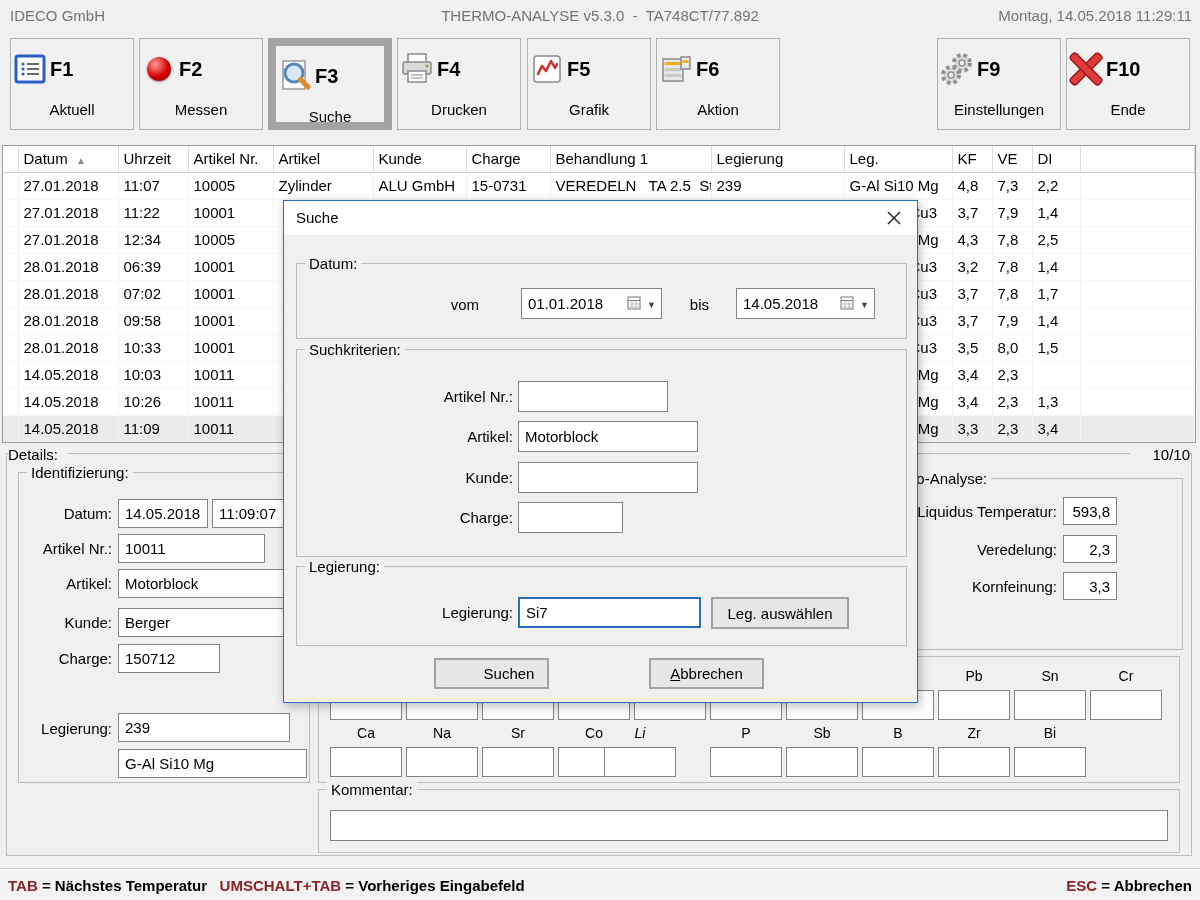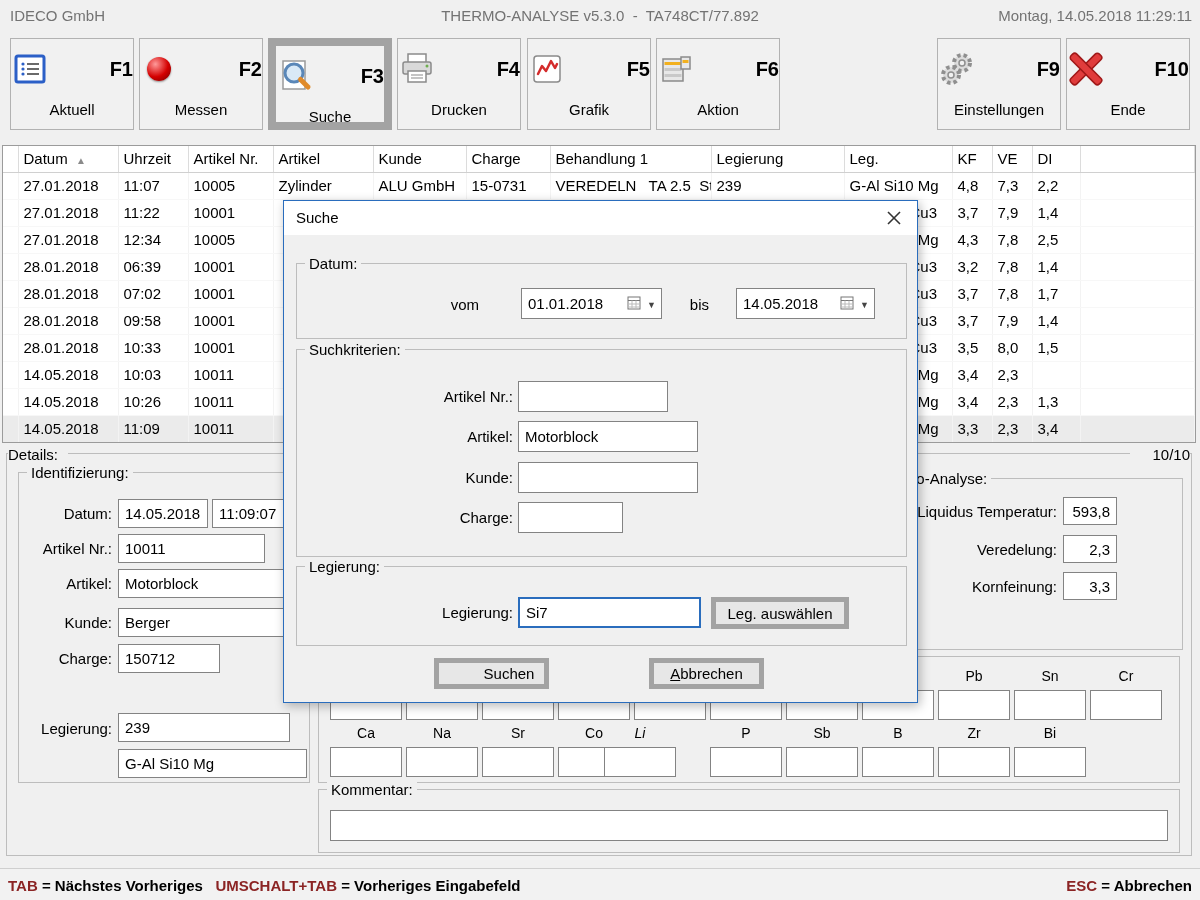--- a/index.html
+++ b/index.html
@@ -10,21 +10,21 @@
   
   #titlebar { position:absolute; top:0; left:0; width:1200px; height:30px; }
   .hdr-txt { position:absolute; top:7px; color:#737373; white-space:pre; }
   #hdr-company { left:10px; }
   #hdr-title { left:0; width:1200px; text-align:center; }
   #hdr-datetime { right:8px; }
 
   
   .tb-btn { position:absolute; top:38px; width:124px; height:92px; background:#f1f1f1; border:1px solid #b2b2b2; cursor:default; }
   .tb-btn.active { border:8px solid #a3a3a3; }
-  .tb-top { display:flex; align-items:center; justify-content:space-between; gap:17px; height:60px; }
+  .tb-top { display:flex; align-items:center; justify-content:flex-start; gap:1px; height:60px; }
   .tb-fkey { font-weight:bold; font-size:20px; }
   .tb-label { text-align:center; font-size:15px; margin-top:2px; }
   .tb-icon { width:38px; height:38px; display:flex; align-items:center; justify-content:center; }
   .rec-dot { width:24px; height:24px; border-radius:50%; background:radial-gradient(circle at 35% 30%, #ff9a9a, #d40000 55%, #700000 100%); box-shadow:0 1px 2px rgba(0,0,0,.4); }
 
   
   #table-wrap { position:absolute; left:2px; top:145px; width:1194px; height:298px; background:#fff; border:1px solid #9b9b9b; overflow:hidden; }
   table { border-collapse:collapse; table-layout:fixed; width:1192px; }
   th { text-align:left; font-weight:normal; height:26px; padding:0 5px; border-right:1px solid #dcdcdc; border-bottom:1px solid #d0d0d0; white-space:pre; overflow:hidden; }
   td { height:27px; padding:0 5px; border-right:1px solid #f3f3f3; border-bottom:1px solid #f7f7f7; white-space:pre; overflow:hidden; }
@@ -43,21 +43,21 @@
   
   #dialog { position:absolute; left:283px; top:200px; width:635px; height:503px; background:#f0f0f0; border:1px solid #2a6dbd; box-shadow:2px 3px 10px rgba(0,0,0,.28); z-index:10; }
   #dlg-title { position:relative; height:34px; background:#fff; }
   #dlg-title-text { position:absolute; left:12px; top:8px; }
   #dlg-close { position:absolute; right:14px; top:8px; width:18px; height:18px; cursor:pointer; }
   .dlg-gb { position:absolute; border:1px solid #bdbdbd; }
   .datefield { position:absolute; height:31px; background:#fff; border:1px solid #838383; }
   .datefield input { position:absolute; left:6px; top:2px; width:84px; height:25px; border:none; outline:none; font:inherit; background:transparent; }
   .df-icons { position:absolute; right:5px; top:7px; display:flex; align-items:center; gap:6px; }
   .dd-arrow { font-size:9px; color:#444; }
-  .btn { position:absolute; background:#e7e7e7; border:5px solid #a3a3a3; font-family:inherit; font-size:15px; text-align:center; cursor:pointer; }
+  .btn { position:absolute; background:#e7e7e7; border:2px solid #a3a3a3; font-family:inherit; font-size:15px; text-align:center; cursor:pointer; }
   #leg-input { border:2px solid #2a6dbd; }
 
   
   .el-cell { position:absolute; width:72px; }
   .el-label { text-align:center; font-size:14px; height:16px; }
   .el-box { margin-top:6px; height:30px; background:#fff; border:1px solid #838383; }
 
   
   #statusbar { position:absolute; left:0; top:868px; width:1200px; height:32px; background:#f2f2f2; border-top:1px solid #cfcfcf; font-weight:bold; }
   .sb-key { color:#8b2424; }
@@ -619,17 +619,17 @@
     </div>
     <div class="flabel" style="left:69px; top:403px; width:160px;">Legierung:</div>
     <input id="leg-input" class="tfield" style="left: 234px; top: 396px; width: 183px; height: 31px;" value="Si7">
     <button class="btn" style="left:427px; top:396px; width:138px; height:32px;">Leg. auswählen</button>
 
     <button class="btn" style="left:150px; top:457px; width:115px; height:31px;padding-left:35px;">Suchen</button>
     <button class="btn" style="left:365px; top:457px; width:115px; height:31px;"><span style="text-decoration:underline">A</span><span>bbrechen</span></button>
   </div>
 
   <div id="statusbar">
-    <div id="sb-left"><span class="sb-key">TAB</span><span> = Nächstes Vorheriges</span>   <span class="sb-key">UMSCHALT+TAB</span><span> = Vorheriges Eingabefeld</span></div>
+    <div id="sb-left"><span class="sb-key">TAB</span><span> = Nächstes Temperatur</span>   <span class="sb-key">UMSCHALT+TAB</span><span> = Vorheriges Eingabefeld</span></div>
     <div id="sb-right"><span class="sb-key">ESC</span><span> = Abbrechen</span></div>
   </div>
 
 </div>
 
 </body></html>

